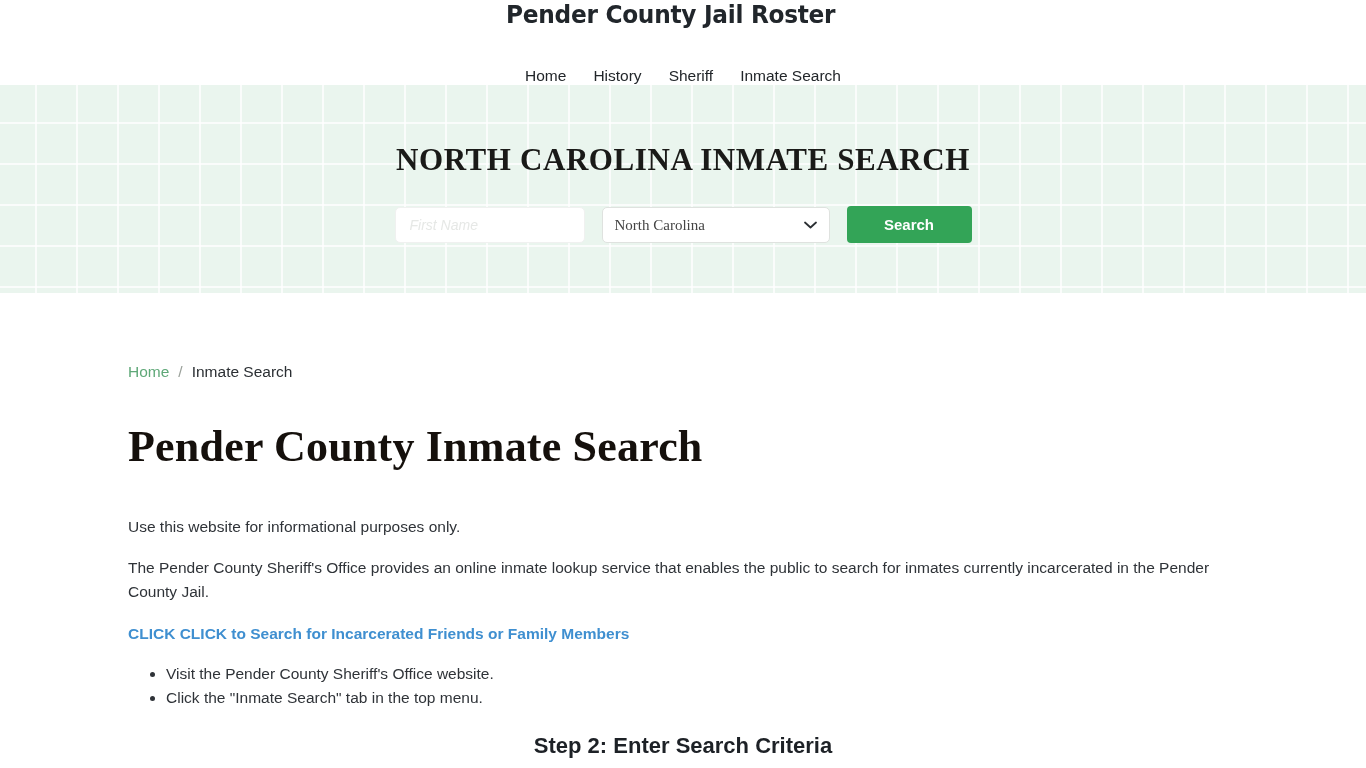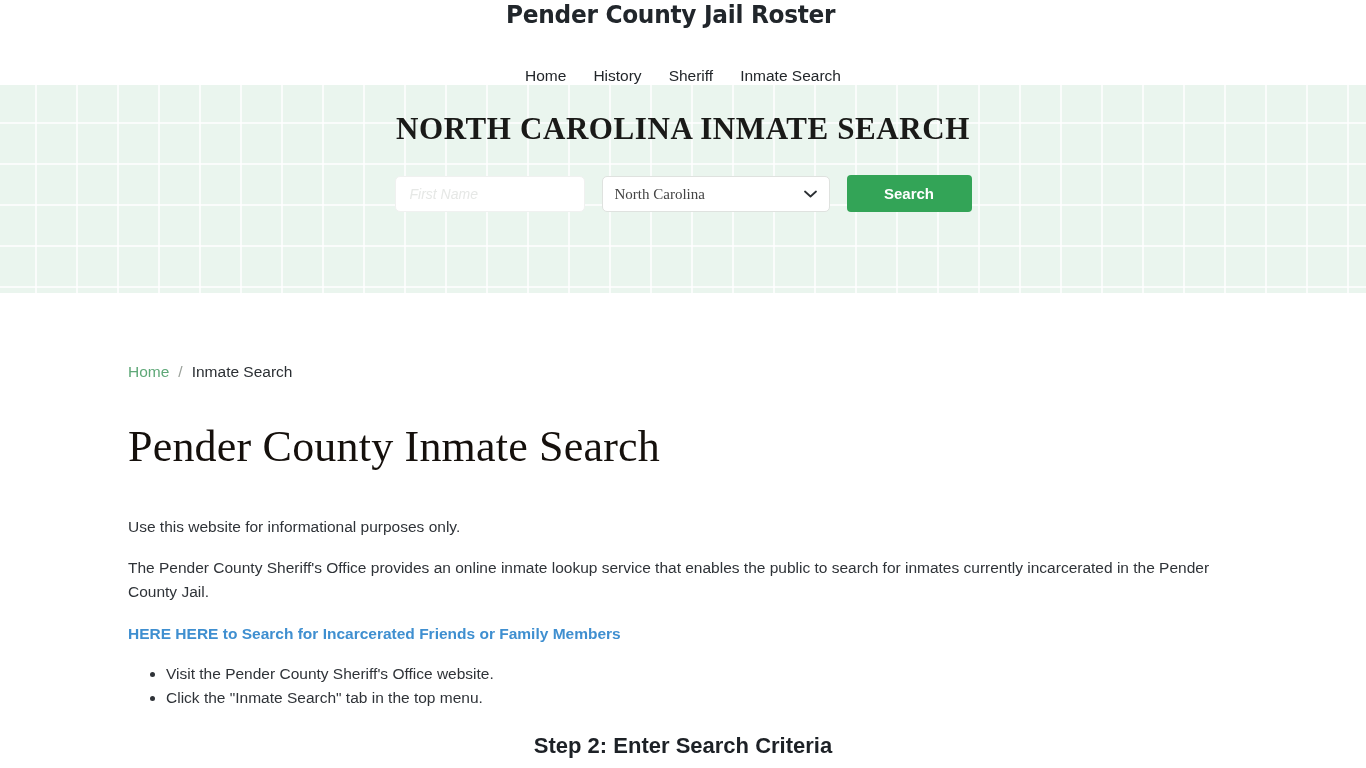--- a/index.html
+++ b/index.html
@@ -53,21 +53,21 @@
     background-color: #eaf5ee;
     background-image:
       linear-gradient(to right, rgba(255,255,255,0.75) 2px, transparent 2px),
       linear-gradient(to bottom, rgba(255,255,255,0.75) 2px, transparent 2px);
     background-size: 41px 41px;
     background-position: -6px -4px;
     display: flex;
     flex-direction: column;
     align-items: center;
     justify-content: flex-start;
-    padding-top: 26px;
+    padding-top: 57px;
   }
   .hero-title {
     font-family: "Liberation Serif", serif;
     font-size: 31px;
     font-weight: bold;
     color: #1a1a18;
     letter-spacing: 0.6px;
     margin: 0;
     text-transform: uppercase;
   }
@@ -142,21 +142,21 @@
     color: #5fa878;
     text-decoration: none;
     cursor: pointer;
   }
   .breadcrumb-sep { color: #9aa09a; }
   .breadcrumb-current { color: #2b2f33; }
 
   .page-title {
     font-family: "Liberation Serif", serif;
     font-size: 44px;
-    font-weight: normal;
+    font-weight: bold;
     color: #15100c;
     margin: 40px 0 0 0;
     letter-spacing: 0.2px;
   }
 
   .body-text {
     font-size: 15.5px;
     line-height: 24px;
     color: #2f3338;
     margin: 0;
@@ -235,21 +235,21 @@
     <span class="breadcrumb-sep">/</span>
     <span class="breadcrumb-current">Inmate Search</span>
   </div>
 
   <h2 class="page-title">Pender County Inmate Search</h2>
 
   <p class="body-text p-intro">Use this website for informational purposes only.</p>
 
   <p class="body-text p-desc">The Pender County Sheriff's Office provides an online inmate lookup service that enables the public to search for inmates currently incarcerated in the Pender County Jail.</p>
 
-  <a class="highlight-link" href="#">HERE HERE to Search for Incarcerated Friends or Family Members</a>
+  <a class="highlight-link" href="#">CLICK CLICK to Search for Incarcerated Friends or Family Members</a>
 
   <ul class="step-list">
     <li>Visit the Pender County Sheriff's Office website.</li>
     <li>Click the "Inmate Search" tab in the top menu.</li>
   </ul>
 
   <h3 class="subheading">Step 2: Enter Search Criteria</h3>
 
   
 </main>

